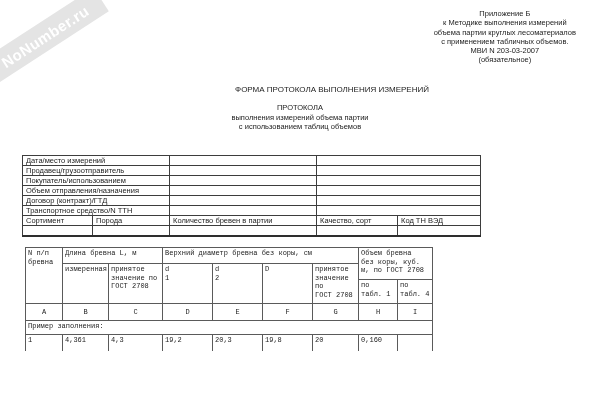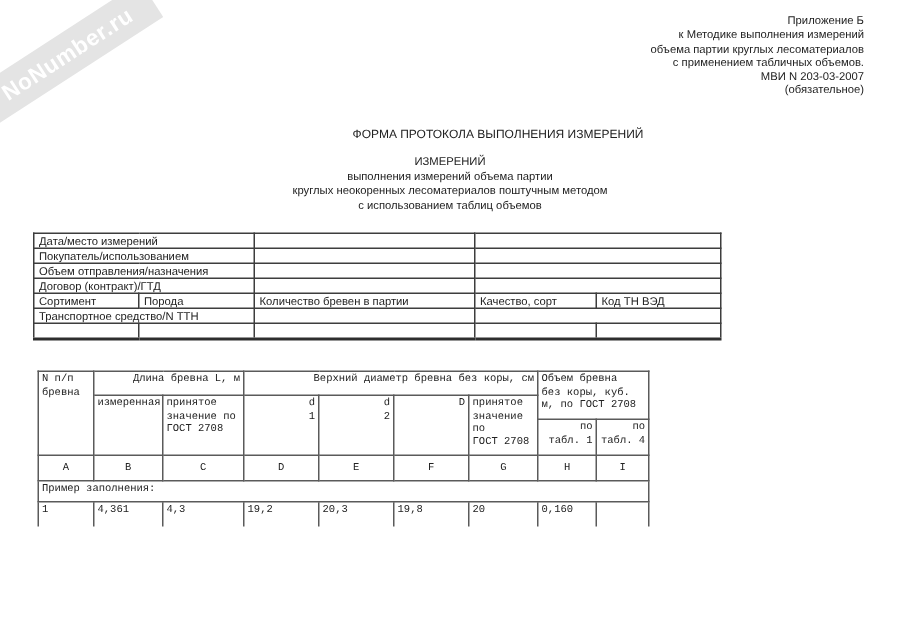--- a/index.html
+++ b/index.html
@@ -9,21 +9,21 @@
     font-family:"Liberation Sans", sans-serif;
   }
   
   .watermark {
     position:absolute; left:-22px; top:22px; width:134px; height:28px;
     background:#e4e4e4; transform:rotate(-33deg);
     display:flex; align-items:center; justify-content:center;
     color:#ffffff; font-weight:bold; font-size:15px; letter-spacing:.5px;
   }
   
-  .appendix { position:absolute; top:9px; right:24px; text-align:right;
+  .appendix { position:absolute; top:9px; right:24px; text-align:center;
               font-size:7.5px; line-height:9.3px; }
   .appendix .note { }
   
   .form-title { position:absolute; top:85px; left:0; width:100%;
                 text-align:center; font-size:8px;padding-left:32px; }
   .protocol   { position:absolute; top:103px; left:0; width:100%;
                 text-align:center; font-size:7.5px; line-height:9.5px; }
   
   table { border-collapse:collapse; table-layout:fixed; }
   .info-table { position:absolute; left:22px; top:155px; width:458px;
@@ -39,86 +39,90 @@
                   padding:1px 2px; overflow:hidden; }
   .log-table tr.h1 { height:16px; }
   .log-table tr.h2 { height:16px; }
   .log-table tr.h3 { height:24px; }
   .log-table tr.letters { height:17px; }
   .log-table tr.letters td { vertical-align:middle; text-align:center; }
   .log-table tr.example { height:14px; }
   .log-table tr.data { height:16px; }
   .log-table tr.data td { border-bottom:none; }
   .pre { white-space:pre-line; }
-  .ctr { text-align:right;margin-top:23px; }
+  .ctr { text-align:left;margin-top:23px; }
 </style>
 </head>
 <body>
 
 <div class="watermark">
   <span>NoNumber.ru</span>
 </div>
 
 <div class="appendix">
   <div>Приложение Б</div>
   <div>к Методике выполнения измерений</div>
   <div>объема партии круглых лесоматериалов</div>
   <div>с применением табличных объемов.</div>
   <div>МВИ N 203-03-2007</div>
   <div class="note">(обязательное)</div>
 </div>
 
 <div class="form-title">ФОРМА ПРОТОКОЛА ВЫПОЛНЕНИЯ ИЗМЕРЕНИЙ</div>
 <div class="protocol">
-  <div>ИЗМЕРЕНИЙ</div>
+  <div>ПРОТОКОЛА</div>
   <div>выполнения измерений объема партии</div>
-  <div>круглых неокоренных лесоматериалов поштучным методом</div>
   <div>с использованием таблиц объемов</div>
 </div>
 
 <table class="info-table">
   <colgroup>
       <col style="width:70px">
       <col style="width:77px">
       <col style="width:147px">
       <col style="width:81px">
       <col style="width:83px">
     </colgroup>
   <tbody>
       <tr>
     <td colspan="2">Дата/место измерений</td>
     <td></td>
     <td colspan="2"></td>
   </tr>
   <tr>
+    <td colspan="2">Продавец/грузоотправитель</td>
+    <td></td>
+    <td colspan="2"></td>
+  </tr>
+  <tr>
     <td colspan="2">Покупатель/использованием</td>
     <td></td>
     <td colspan="2"></td>
   </tr>
   <tr>
     <td colspan="2">Объем отправления/назначения</td>
     <td></td>
     <td colspan="2"></td>
   </tr>
   <tr>
     <td colspan="2">Договор (контракт)/ГТД</td>
+    <td></td>
+    <td colspan="2"></td>
+  </tr>
+  <tr>
+    <td colspan="2">Транспортное средство/N ТТН</td>
     <td></td>
     <td colspan="2"></td>
   </tr>
   <tr>
     <td>Сортимент</td>
     <td>Порода</td>
     <td>Количество бревен в партии</td>
     <td>Качество, сорт</td>
     <td>Код ТН ВЭД</td>
-  </tr>
-  <tr>
-    <td colspan="2">Транспортное средство/N ТТН</td>
-    <td></td>
-    <td colspan="2"></td>
   </tr>
   <tr class="last">
     <td></td>
     <td></td>
     <td></td>
     <td></td>
     <td></td>
   </tr>
 </tbody>
   </table>

